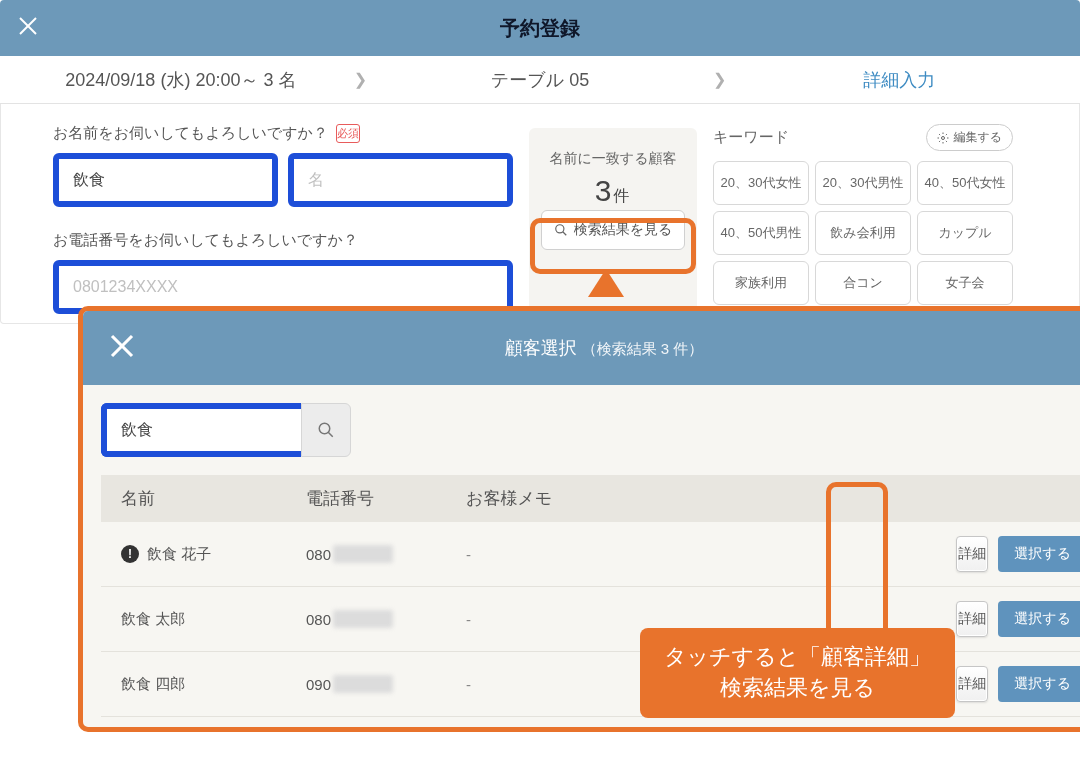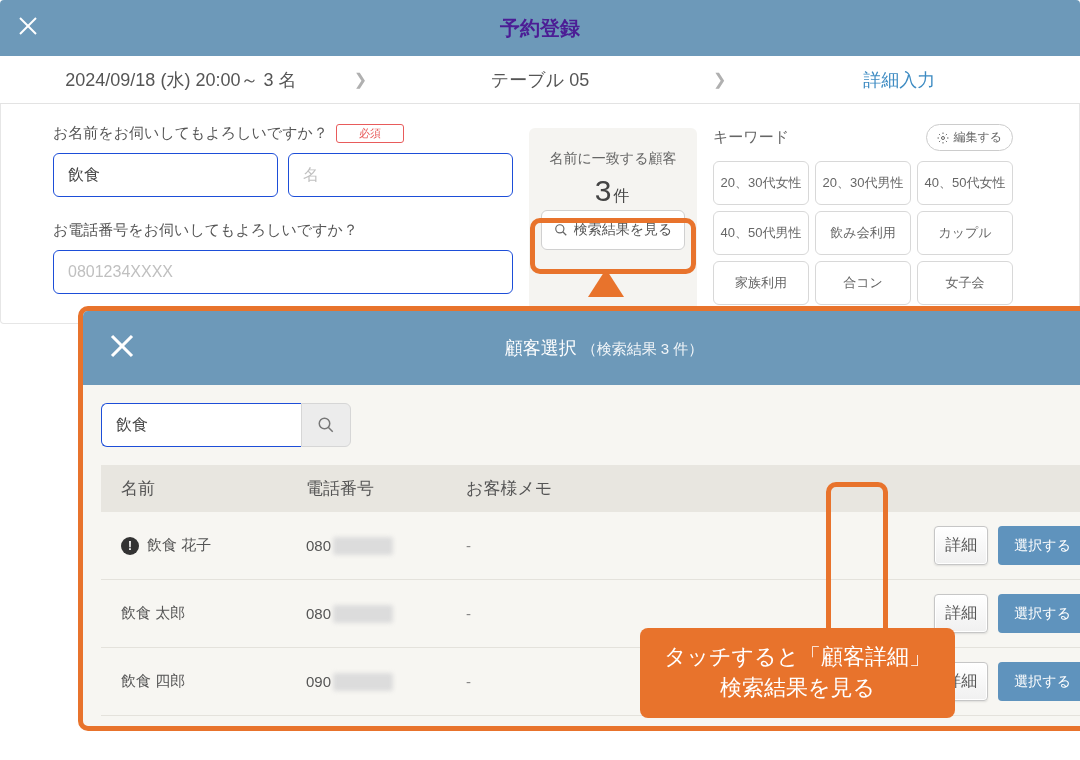--- a/index.html
+++ b/index.html
@@ -1,34 +1,34 @@
 <!DOCTYPE html>
 <html><head>
 <meta charset="utf-8">
 <style>
   * { box-sizing: border-box; margin: 0; padding: 0; font-family: -apple-system, BlinkMacSystemFont, "Hiragino Sans", "Yu Gothic", sans-serif; }
   body { background: #fff; width: 1080px; height: 760px; position: relative; overflow: hidden; color: #444; }
 
-  .header { background: #6d99b9; color: #4c1d95; height: 56px; display: flex; align-items: center; position: relative; border-radius: 4px 4px 0 0; }
+  .header { background: #6d99b9; color: #0f172a; height: 56px; display: flex; align-items: center; position: relative; border-radius: 4px 4px 0 0; }
   .header .close { position: absolute; left: 16px; top: 50%; transform: translateY(-50%); cursor: pointer; }
   .header .close svg { width: 24px; height: 24px; }
   .header-title { flex: 1; text-align: center; font-size: 20px; font-weight: 600; }
 
   .breadcrumb { display: flex; align-items: center; height: 48px; padding: 0 16px; border-bottom: 1px solid #e3e3e3; background: #fff; }
   .bc-step { flex: 1; text-align: center; font-size: 18px; color: #555; }
   .bc-step.active { color: #3d8bc2; }
   .bc-chev { color: #b0b0b0; padding: 0 8px; }
 
   .main { display: flex; padding: 20px 52px 0 52px; gap: 16px; position: relative; background: #fff; border: 1px solid #e6e6e6; border-top: none; border-radius: 0 0 4px 4px; height: 220px; overflow: hidden; }
   .form-col { flex: 1; max-width: 460px; }
   .form-label { font-size: 15px; color: #555; margin-bottom: 10px; display: flex; align-items: center; gap: 8px; }
-  .req-badge { border: 1px solid #e85b5b; color: #e85b5b; font-size: 11px; padding: 1px 22px; border-radius: 3px; }
+  .req-badge { border: 1px solid #e85b5b; color: #e85b5b; font-size: 11px; padding: 1px 0; border-radius: 3px; }
   .name-row { display: flex; gap: 10px; margin-bottom: 24px; }
   .name-row input { flex: 1; }
-  input[type=text] { border: 1px solid #1d4ed8; border-radius: 6px; padding: 12px 14px; font-size: 16px; color: #444; width: 100%; }
+  input[type=text] { border: 6px solid #1d4ed8; border-radius: 6px; padding: 12px 14px; font-size: 16px; color: #444; width: 100%; }
   input[type=text]::placeholder { color: #c0c0c0; }
 
   .match-box { width: 168px; background: #f5f4f1; border-radius: 6px; padding: 22px 8px 30px; text-align: center; position: relative; margin-top: 4px; }
   .match-label { font-size: 14px; color: #666; margin-bottom: 6px; }
   .match-count { font-size: 30px; color: #444; letter-spacing: 2px; }
   .match-count .unit { font-size: 16px; }
   .view-results { margin-top: 2px; padding: 10px 12px; border: 1px solid #d0d0d0; border-radius: 6px; background: #fff; font-size: 14px; color: #555; display: inline-flex; align-items: center; gap: 6px; cursor: pointer; }
   .view-results-hl { position: absolute; border: 5px solid #e8732c; border-radius: 10px; left: 530px; top: 218px; width: 166px; height: 56px; z-index: 5; }
   .arrow-up { position: absolute; left: 588px; top: 269px; width: 0; height: 0; border-left: 18px solid transparent; border-right: 18px solid transparent; border-bottom: 28px solid #e8732c; z-index: 5; }
 
@@ -57,21 +57,21 @@
   .tbl-head .col-name { width: 185px; }
   .tbl-head .col-phone { width: 160px; }
   .tbl-head .col-memo { flex: 1; }
   .tbl-row { display: flex; align-items: center; padding: 14px 20px; border-bottom: 1px solid #e4e2dc; font-size: 15px; color: #555; }
   .tbl-row .col-name { width: 185px; display: flex; align-items: center; gap: 8px; }
   .tbl-row .col-phone { width: 160px; display: flex; align-items: center; }
   .tbl-row .col-memo { flex: 1; color: #888; }
   .tbl-row .col-act { display: flex; gap: 10px; }
   .phone-hide { display: inline-block; width: 60px; height: 18px; background: #dcdcdc; border-radius: 3px; filter: blur(2px); margin-left: 2px; }
   .alert-ic { width: 18px; height: 18px; background: #333; color: #fff; border-radius: 50%; display: inline-flex; align-items: center; justify-content: center; font-size: 12px; font-weight: bold; }
-  .btn-detail { border: 1px solid #c6c6c6; background: linear-gradient(#fff,#f0f0f0); padding: 8px 10px; border-radius: 4px; font-size: 16px; color: #555; cursor: pointer; box-shadow: 0 1px 2px rgba(0,0,0,0.1), inset 0 0 0 1px #fff; }
+  .btn-detail { border: 1px solid #c6c6c6; background: linear-gradient(#fff,#f0f0f0); padding: 8px 1px; border-radius: 4px; font-size: 14px; color: #555; cursor: pointer; box-shadow: 0 1px 2px rgba(0,0,0,0.1), inset 0 0 0 1px #fff; }
   .btn-select { background: #5f93bd; color: #fff; border: none; padding: 9px 16px; border-radius: 4px; font-size: 14px; cursor: pointer; }
 
   
   .detail-col-hl { position: absolute; border: 5px solid #e8732c; border-radius: 10px; left: 826px; top: 482px; width: 62px; height: 158px; z-index: 20; pointer-events: none; }
   .arrow-down2 { position: absolute; left: 839px; top: 636px; width: 0; height: 0; border-left: 18px solid transparent; border-right: 18px solid transparent; border-top: 28px solid #e8732c; z-index: 20; }
 
   .tooltip { position: absolute; left: 640px; top: 628px; background: #e8732c; color: #fff; padding: 14px 24px; border-radius: 8px; font-size: 22px; text-align: center; line-height: 1.4; z-index: 20; }
 </style>
 </head>
 <body>

